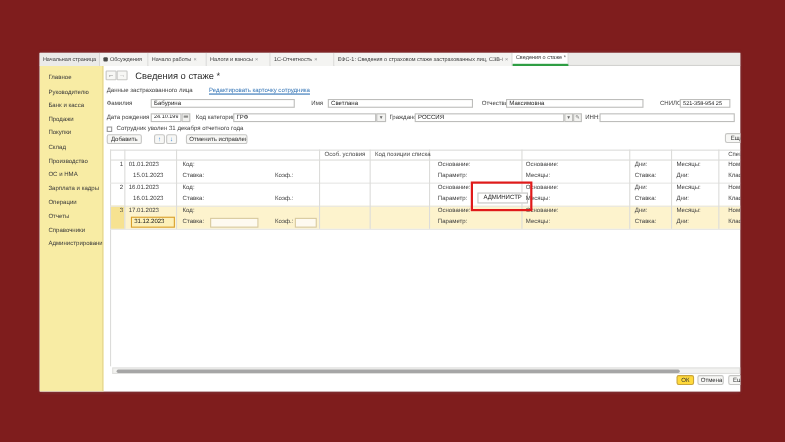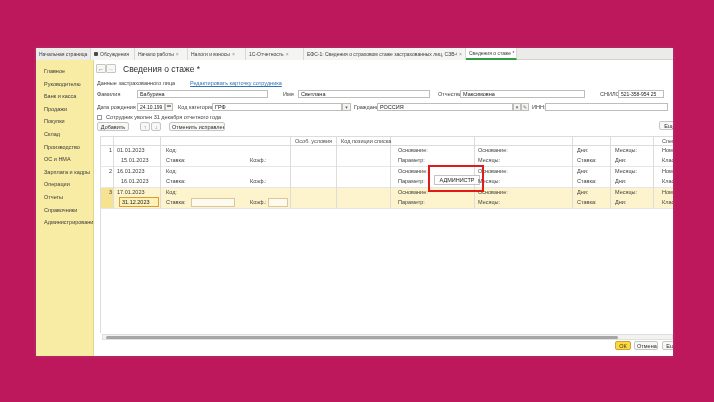--- a/index.html
+++ b/index.html
@@ -1,17 +1,17 @@
 <!DOCTYPE html>
 <html><head>
 <meta charset="utf-8">
 <style>
   * { margin:0; padding:0; box-sizing:border-box; font-family:"Liberation Sans", sans-serif; }
   html,body { width:714px; height:402px; }
-  .stage { position:relative; width:714px; height:402px; background:#be185d; overflow:hidden; }
+  .stage { position:relative; width:714px; height:402px; background:#7f1d1d; overflow:hidden; }
   .window { position:absolute; left:36px; top:48px; width:637px; height:308px; background:#ffffff; overflow:hidden; box-shadow:0 0 3px rgba(120,140,160,.35); }
 
   
   .tabbar { position:absolute; left:0; top:0; width:637px; height:12px; background:#ebebe9; border-bottom:1px solid #d2d2d0; display:flex; }
   .tab { height:12px; line-height:11px; font-size:5px; color:#3c3c3c; background:#f4f4f2; border-right:1px solid #d8d8d6; padding:0 3px; white-space:nowrap; overflow:hidden; display:flex; align-items:center; gap:2px; }
   .tab.home { background:#ebebe9; }
   .tab.active { background:#ffffff; border-bottom:2px solid #2f9e44; }
   .tab .x { color:#8e8e8e; font-size:5px; }
   .chaticon { display:inline-block; width:4px; height:3.5px; background:#4a4a48; border-radius:1px; flex:0 0 auto; }
 

